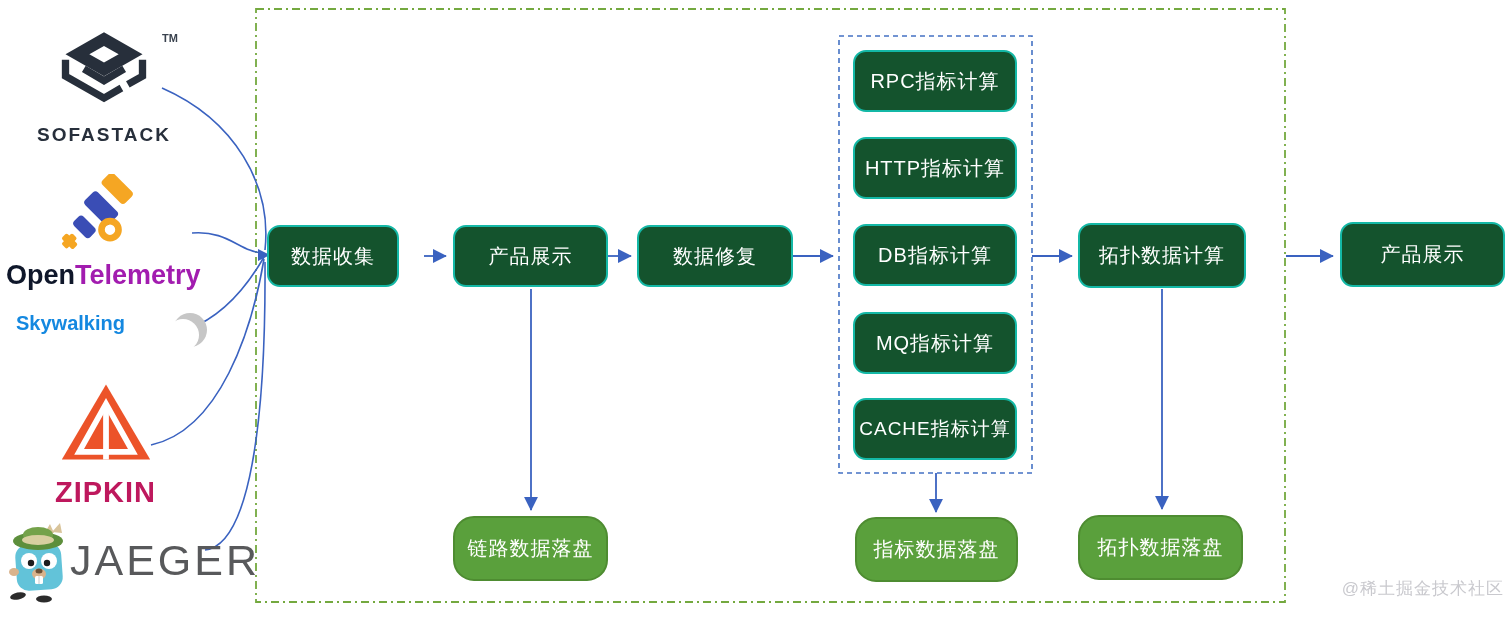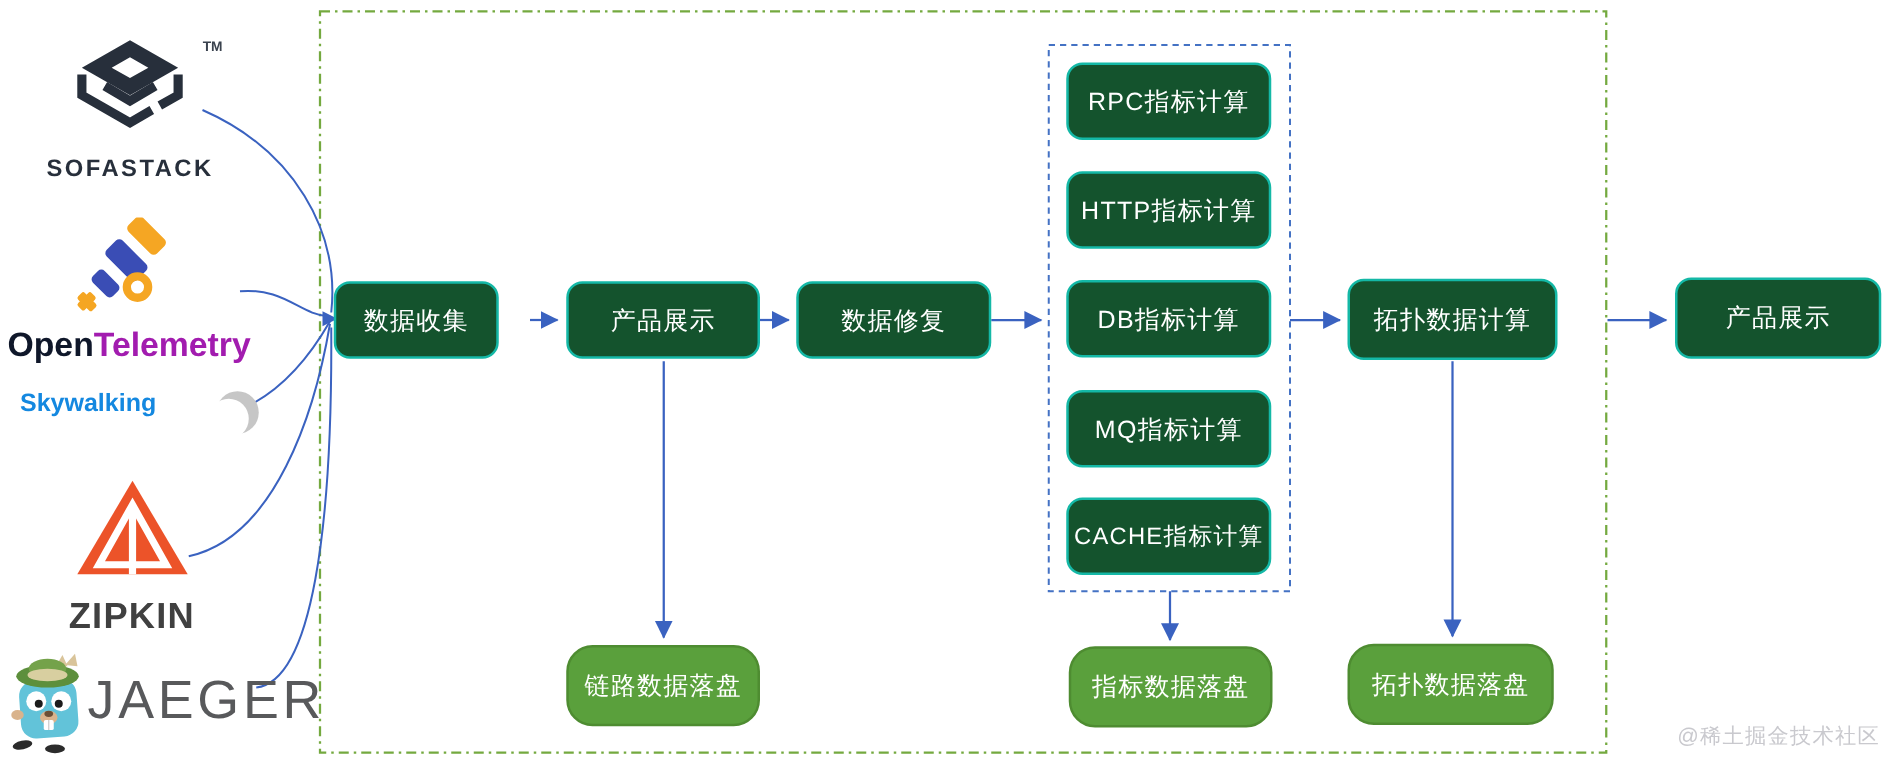--- a/index.html
+++ b/index.html
@@ -21,21 +21,21 @@
   .sofastack-tm{position:absolute;right:-4px;top:6px;font-size:11px;color:#3a424e;font-weight:700;}
   .sofastack-word{margin-top:2px;font-size:19px;font-weight:700;letter-spacing:2px;color:#272f3b;}
   .otel-wrap{left:6px;top:174px;width:190px;text-align:center;}
   .otel-word{font-size:27px;font-weight:700;margin-top:0;}
   .otel-open{color:#0f172a;}
   .otel-tel{color:#a21caf;}
   .sky-wrap{left:16px;top:308px;width:200px;height:52px;}
   .sky-word{position:absolute;left:0;top:4px;font-size:20px;font-weight:700;color:#1488e0;z-index:2;}
   .sky-moon{position:absolute;left:150px;top:0px;z-index:1;}
   .zipkin-wrap{left:48px;top:380px;width:115px;text-align:center;}
-  .zipkin-word{margin-top:6px;font-size:29px;font-weight:800;letter-spacing:1px;color:#404040;}
+  .zipkin-word{margin-top:6px;font-size:29px;font-weight:800;letter-spacing:1px;color:#be185d;}
   .jaeger-wrap{left:8px;top:520px;width:220px;height:90px;}
   .jaeger-word{position:absolute;left:62px;top:16px;font-size:43px;font-weight:200;letter-spacing:3px;color:#58595b;}
   .watermark{
     position:absolute;right:8px;top:577px;z-index:2;font-size:17px;color:#c9c9ce;letter-spacing:1px;
   }
 </style>
 </head>
 <body>
 
 <div id="canvas">

